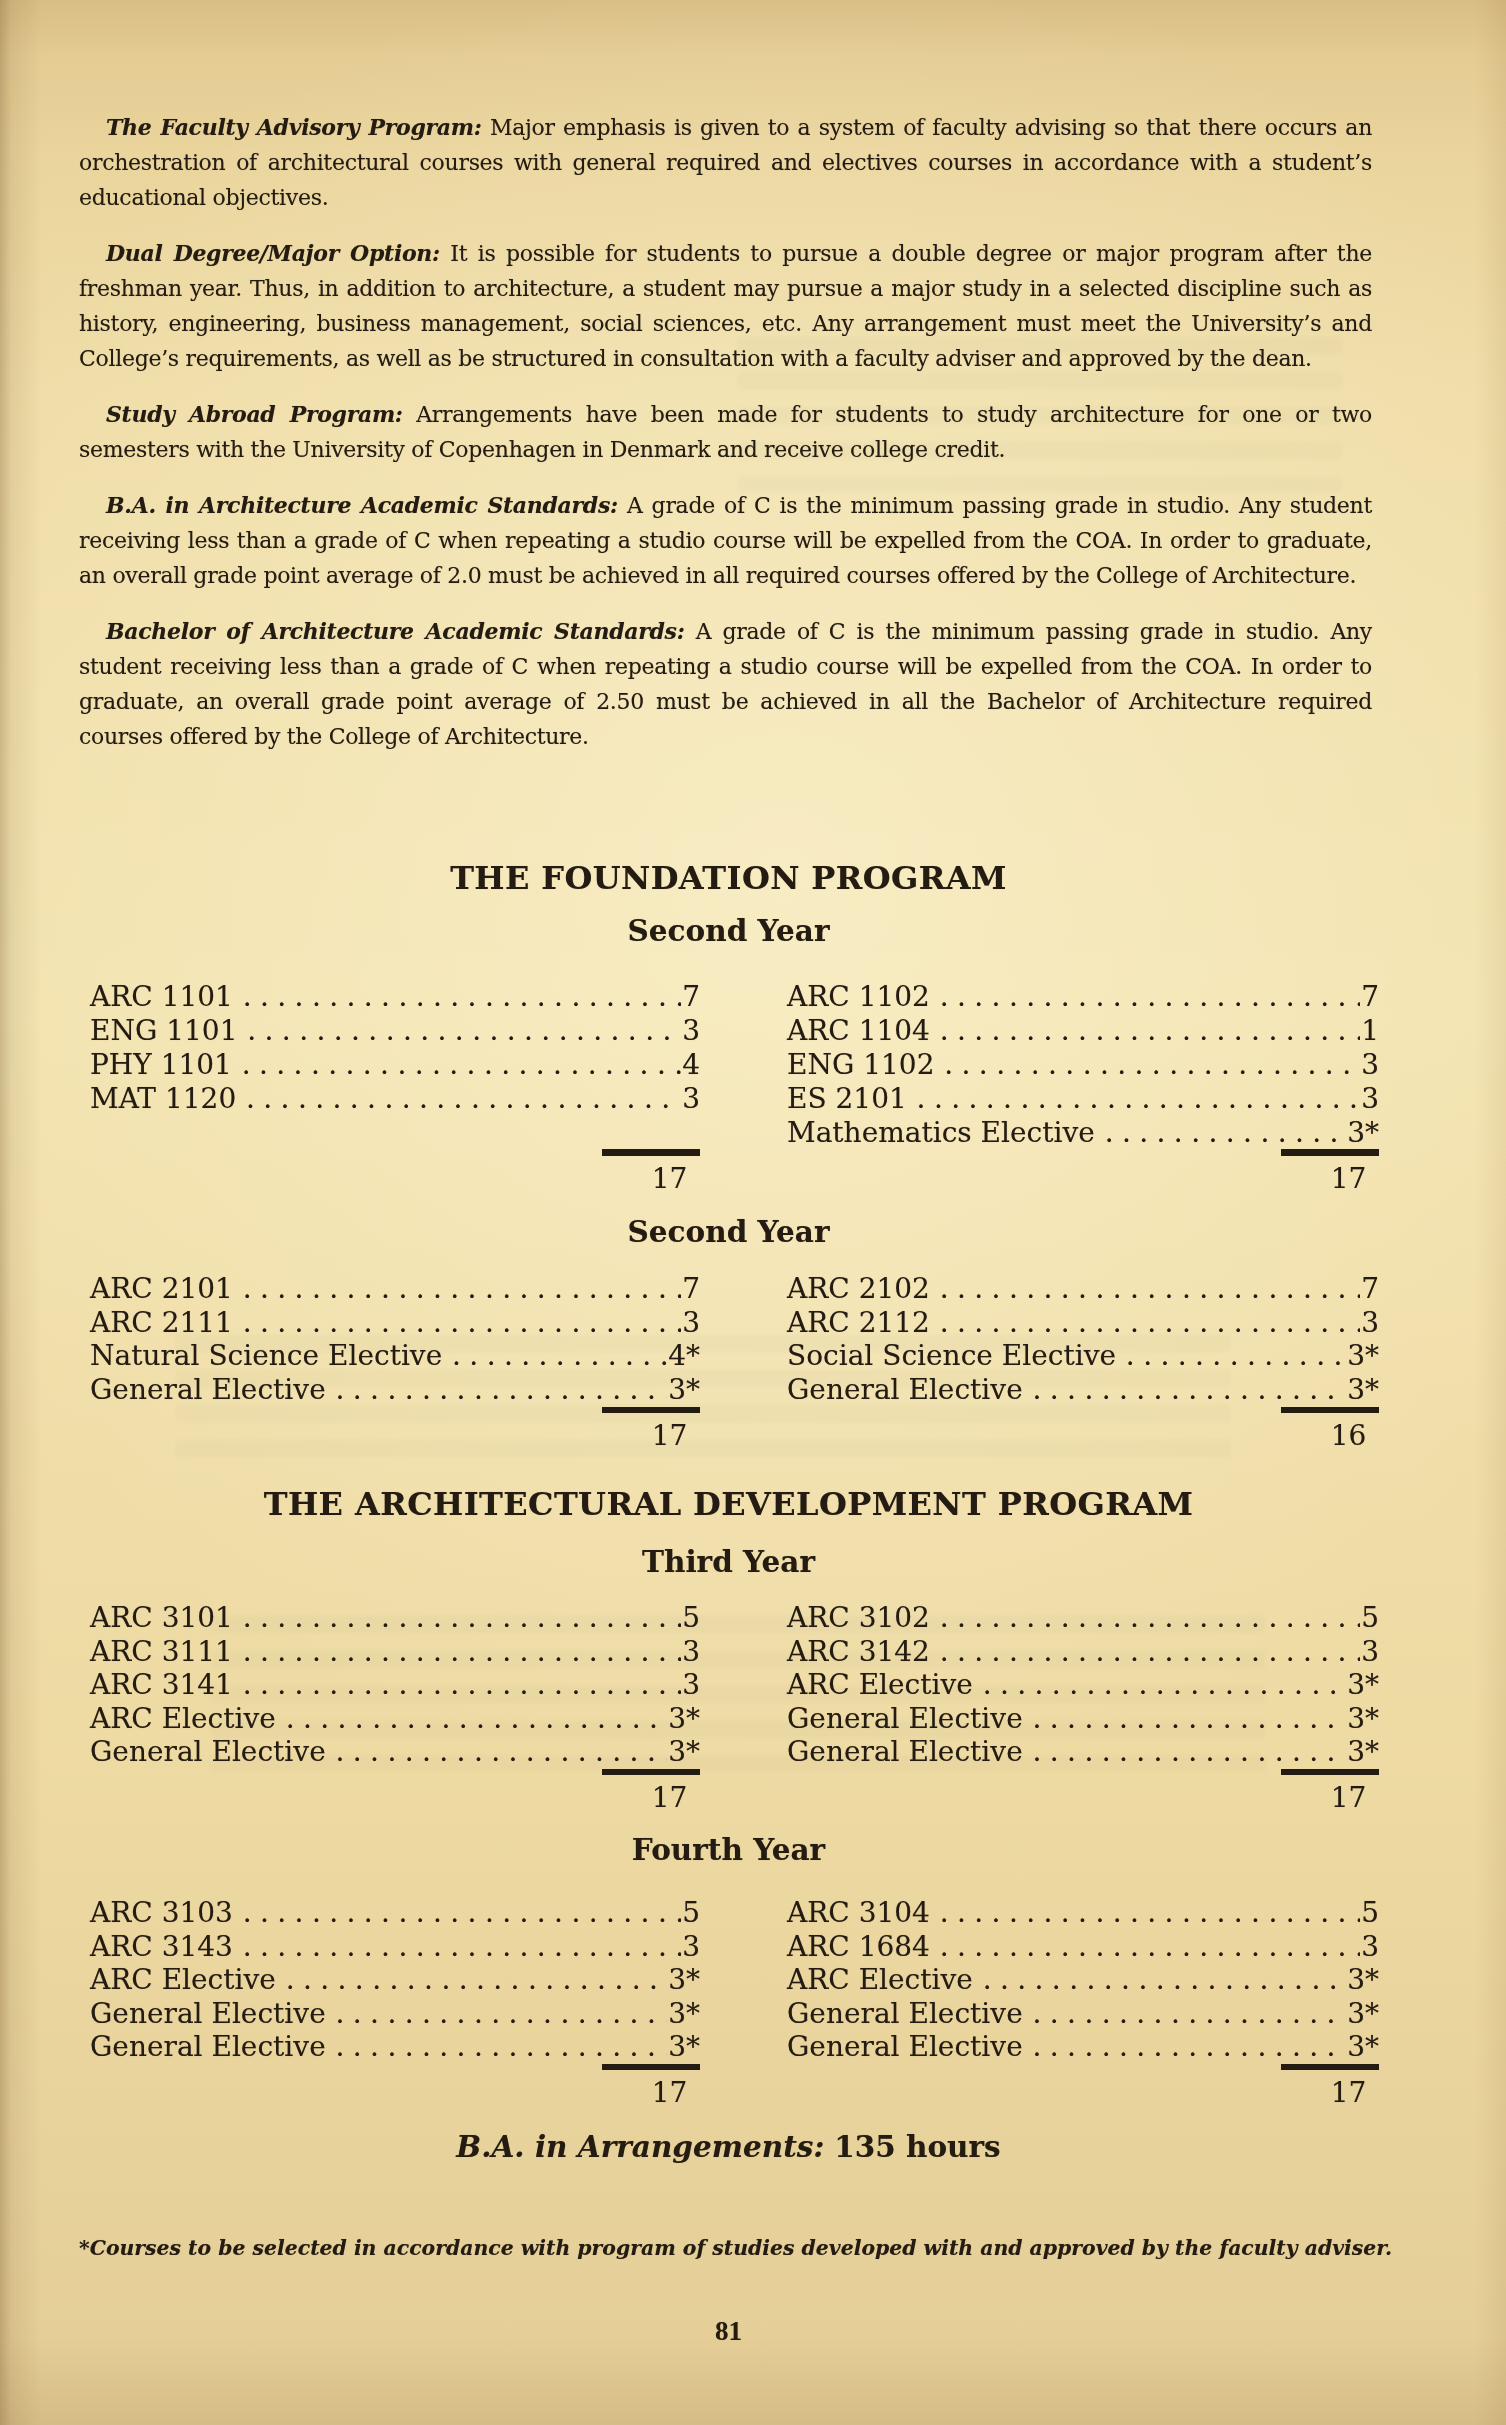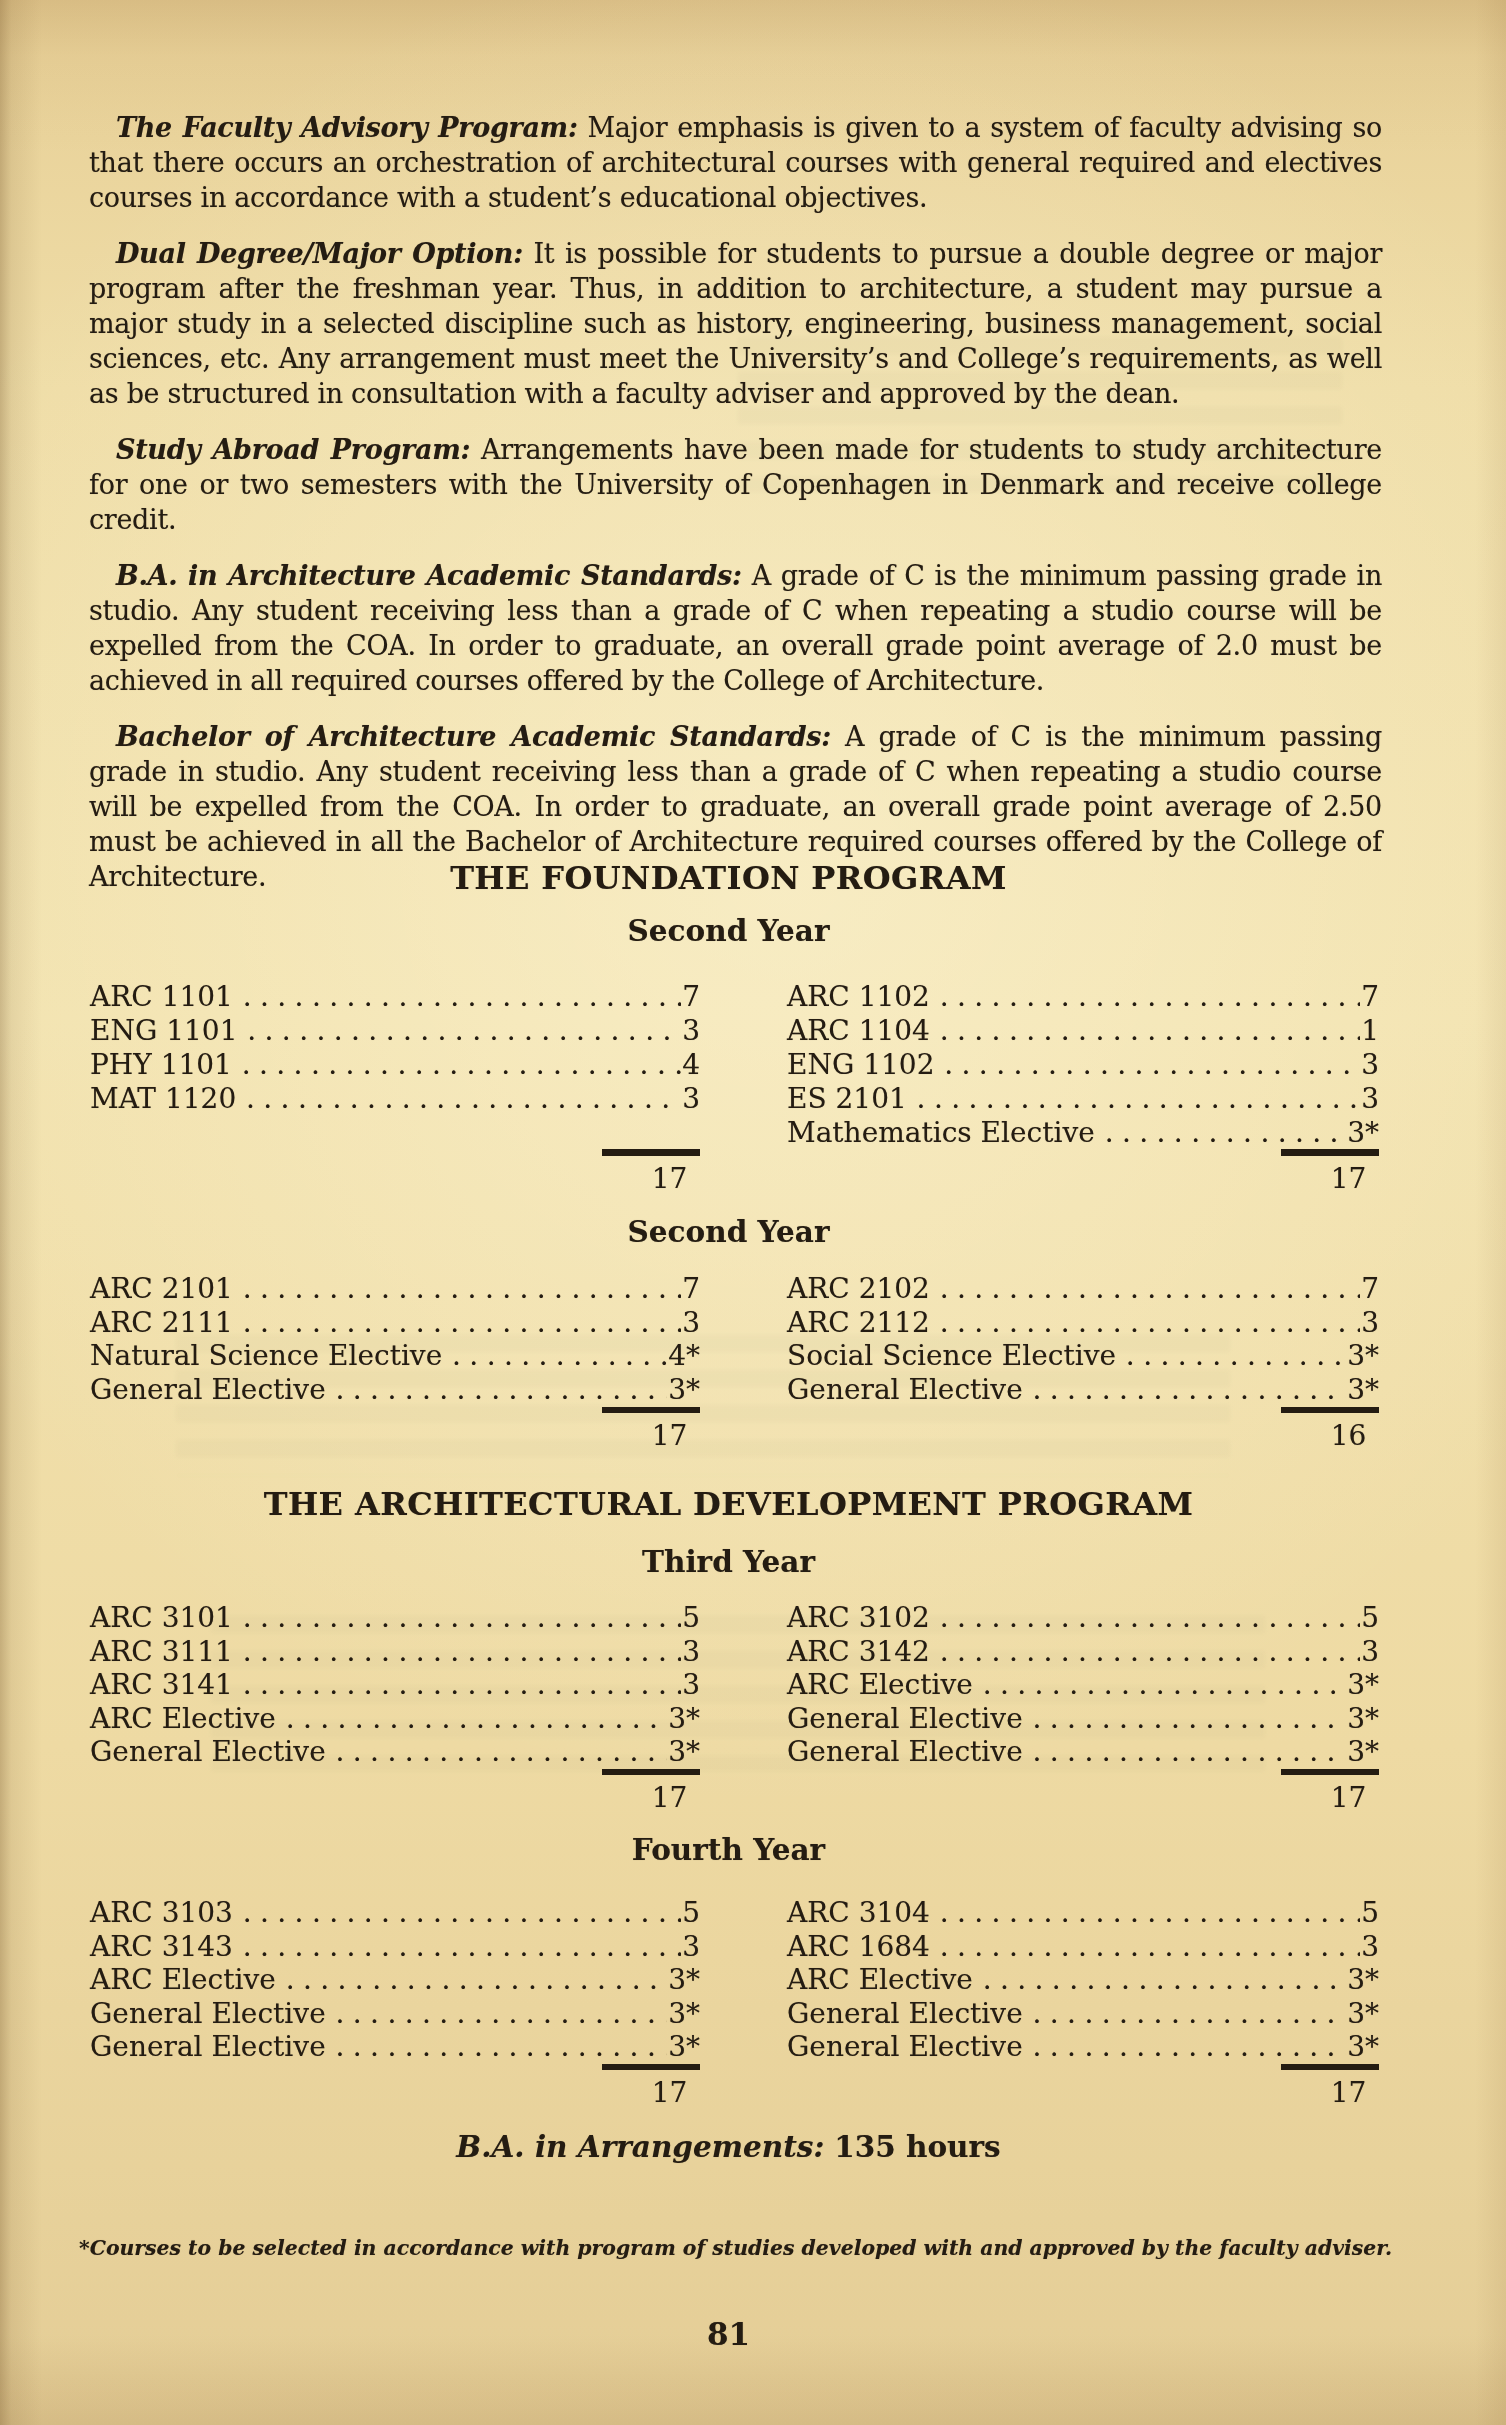--- a/index.html
+++ b/index.html
@@ -14,21 +14,21 @@
     content:"";position:absolute;inset:0;pointer-events:none;
     background:
       radial-gradient(90% 55% at 52% 36%, rgba(255,249,222,.45), rgba(255,249,222,0) 70%),
       linear-gradient(90deg, rgba(110,78,36,.32) 0px, rgba(110,78,36,.12) 11.2px, rgba(110,78,36,0) 42px),
       linear-gradient(270deg, rgba(140,100,50,.12) 0px, rgba(140,100,50,0) 32px),
       linear-gradient(180deg, rgba(150,105,50,.18) 0px, rgba(150,105,50,.05) 56px, rgba(150,105,50,0) 155px),
       linear-gradient(0deg, rgba(140,100,50,.17) 0px, rgba(140,100,50,0) 91px);
   }
   .bleed{position:absolute;opacity:.45;filter:blur(2.8px);pointer-events:none;
     background:repeating-linear-gradient(180deg, rgba(118,128,98,.10) 0 17px, rgba(118,128,98,0) 17px 35px);}
-  .prose{position:absolute;left:89px;top:110px;width:1293px;font-size:27px;line-height:35px;
+  .prose{position:absolute;left:79px;top:110px;width:1293px;font-size:22px;line-height:35px;
     text-align:justify;letter-spacing:-0.3px;}
   .paragraph{margin:0 0 21px 0;text-indent:27px;}
   .paragraph .lead{font-style:italic;font-weight:bold;}
   .program-title{position:absolute;left:79px;width:1299px;margin:0;text-align:center;
     font-size:32px;font-weight:bold;letter-spacing:0.4px;}
   .year-title{position:absolute;left:79px;width:1299px;margin:0;text-align:center;
     font-size:29.5px;font-weight:bold;}
   .course-table{position:absolute;left:90px;display:flex;}
   .col{display:flex;flex-direction:column;height:100%;}
   .col.left{width:610px;margin-right:87px;justify-content:space-between;}
@@ -38,21 +38,21 @@
   .dot-leader{flex:1 1 auto;overflow:hidden;margin:0 1.4px 0 9.8px;}
   .dot-leader::after{content:"..........................................................................";letter-spacing:8.4px;}
   .course-credits{flex:0 0 auto;}
   .total-rule{margin-top:auto;align-self:flex-end;width:98px;height:7px;background:#241c12;}
   .column-total{align-self:flex-end;margin-top:5.6px;padding-right:12.6px;font-size:28px;}
   .summary{position:absolute;left:79px;width:1299px;top:2129px;text-align:center;
     font-size:29.5px;font-weight:bold;}
   .summary .lead{font-style:italic;margin-right:9.8px;}
   .footnote{position:absolute;left:79px;top:2236px;font-size:20.4px;font-style:italic;font-weight:bold;}
   .page-number{position:absolute;left:79px;width:1299px;top:2316px;text-align:center;
-    font-size:31px;font-weight:bold;}
+    font-size:27px;font-weight:bold;font-family:Liberation Serif, serif;}
 </style>
 </head>
 <body>
 
 <div class="page">
   <div class="bleed" style="left:738px;top:337px;width:604px;height:155px;"></div>
   <div class="bleed" style="left:176px;top:1335px;width:1054px;height:141px;"></div>
   <div class="bleed" style="left:211px;top:1616px;width:1054px;height:155px;"></div>
 
   <div class="prose" id="prose">

